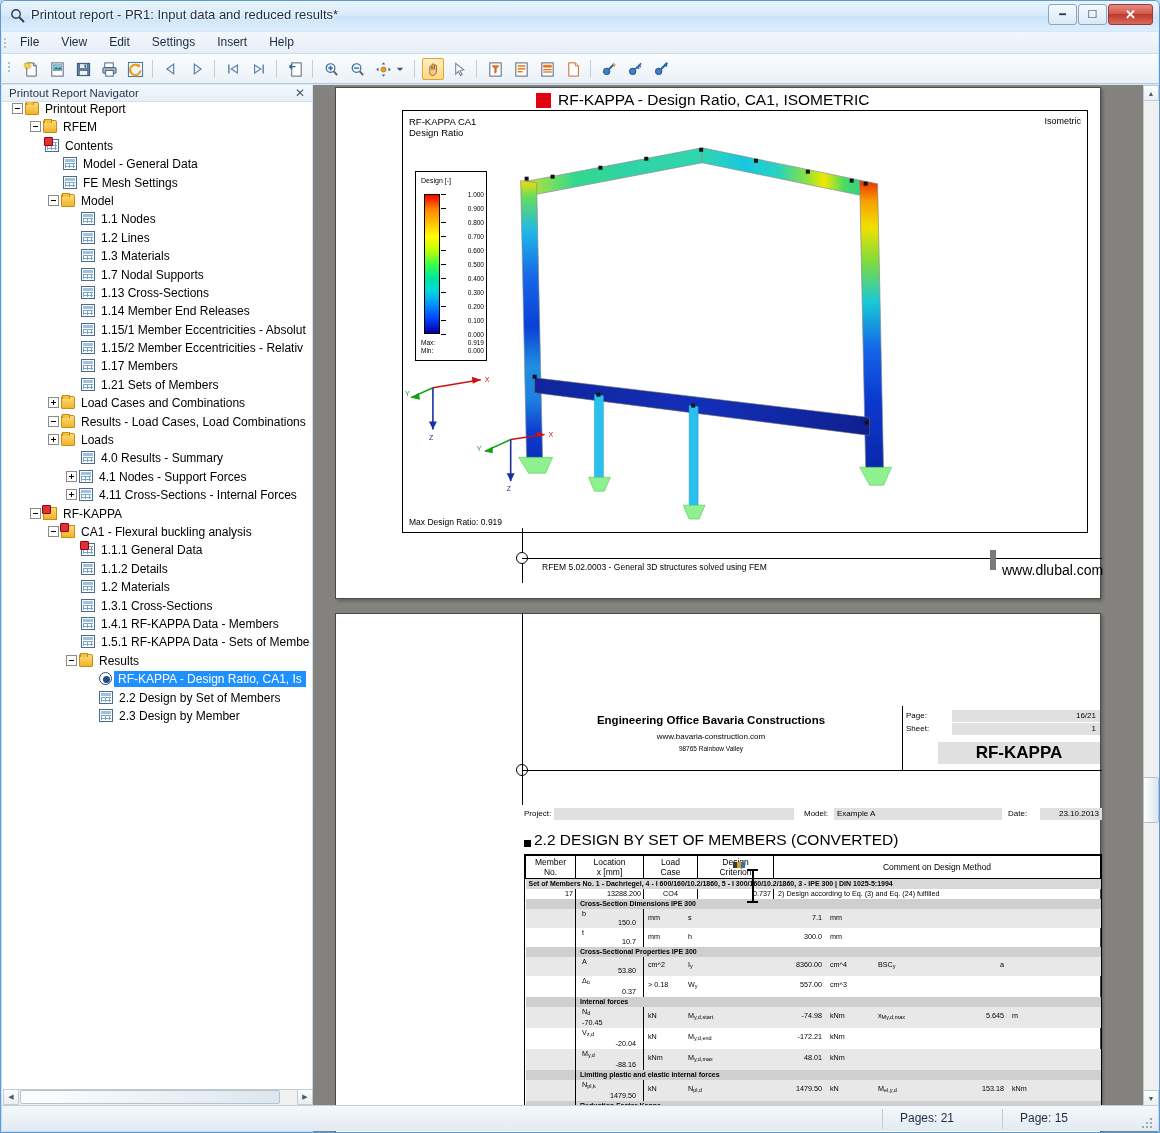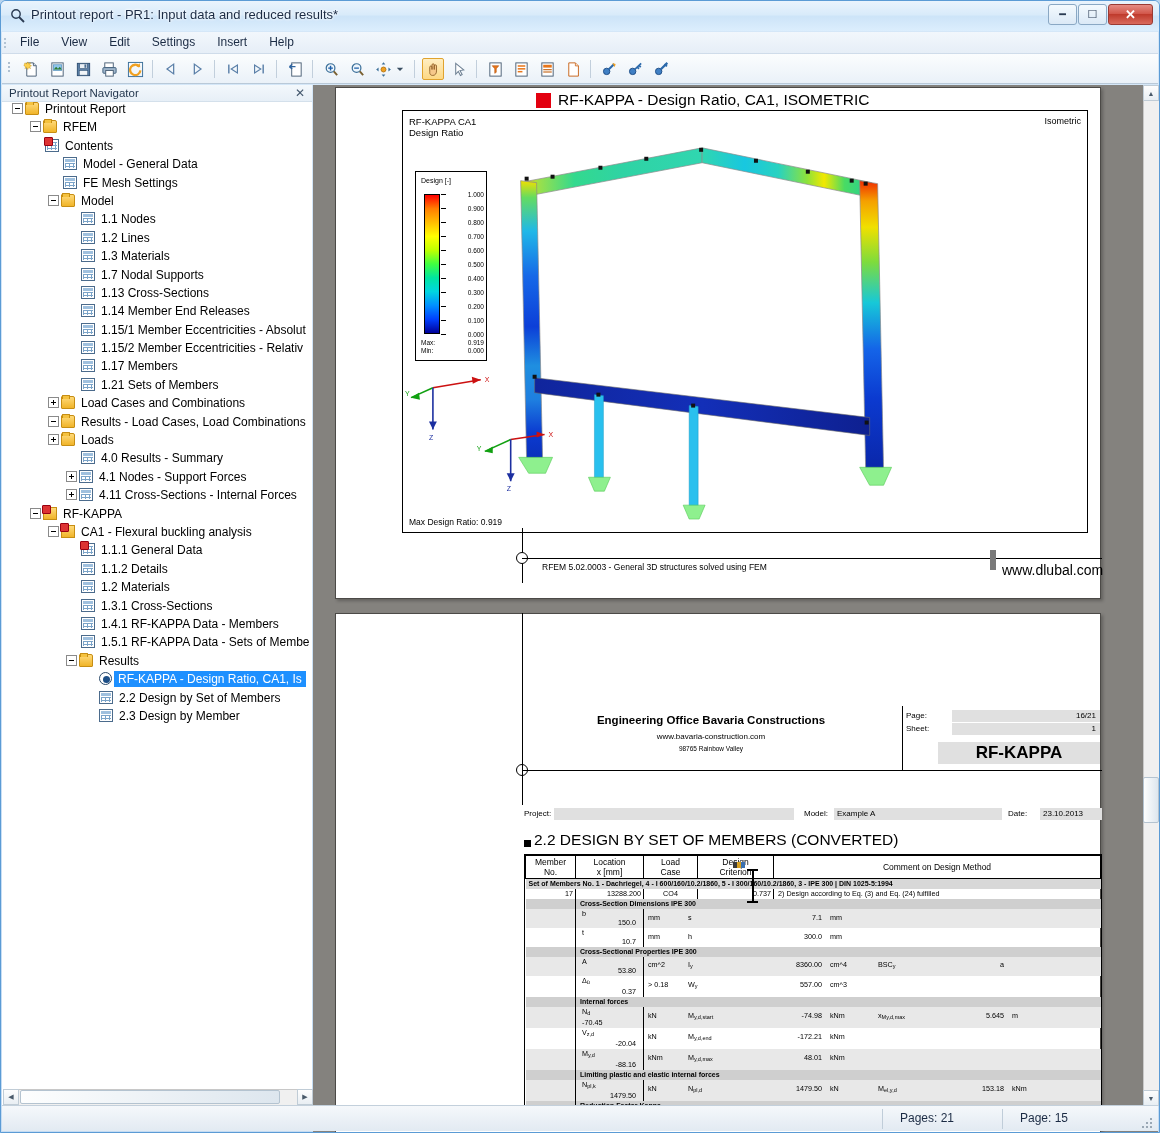--- a/index.html
+++ b/index.html
@@ -826,21 +826,21 @@
 
       <div id="p2-hrule"></div>
       <div id="p2-vline-bot"></div>
 
       <div id="projrow">
         <span class="pr-k" style="left:0">Project:</span>
         <span class="pr-v" style="left:30px; width:240px"></span>
         <span class="pr-k" style="left:280px">Model:</span>
         <span class="pr-v" style="left:310px; width:168px">Example A</span>
         <span class="pr-k" style="left:484px">Date:</span>
-        <span class="pr-v" style="left:516px; width:62px; ">23.10.2013</span>
+        <span class="pr-v" style="left:516px; width:62px; text-align:right">23.10.2013</span>
       </div>
 
       <div id="sec-marker"></div>
       <div id="sec-title">2.2 DESIGN BY SET OF MEMBERS (CONVERTED)</div>
 
       <div id="tbl">
         <table>
           <thead>
             <tr>
               <th style="width:50px">

